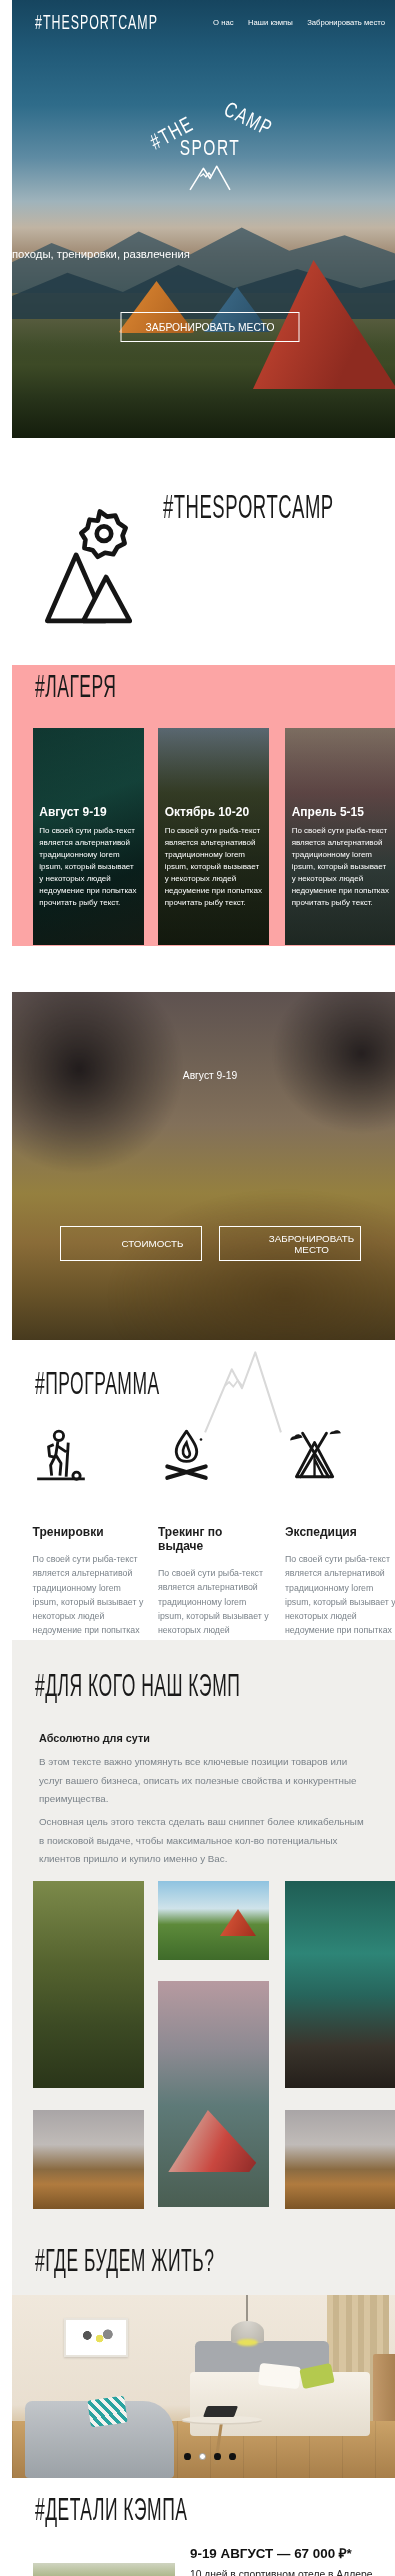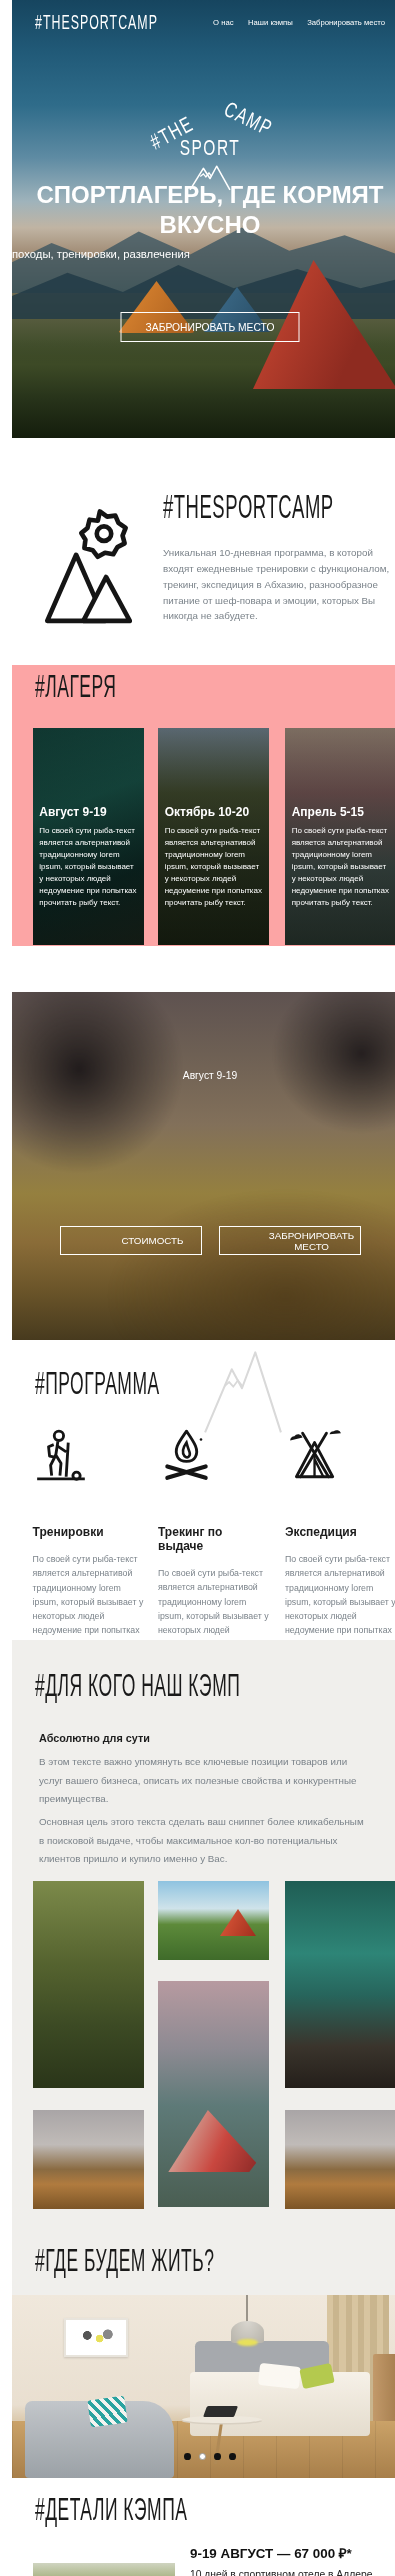--- a/index.html
+++ b/index.html
@@ -56,21 +56,21 @@
   
   .feature { top:992px; height:348px; color:#fff; text-align:center;
     background:linear-gradient(180deg,#5e5250 0%,#6e6054 18%,#82705a 38%,#95803f 58%,#8a6c38 72%,#6a5429 86%,#473a1e 100%); }
   .tree-blob { position:absolute; border-radius:50%; filter:blur(1px); }
   .tb1 { left:-41px; top:-31px; width:216px; height:216px; background:radial-gradient(ellipse at center, rgba(24,20,22,.9) 0%, rgba(24,20,22,0) 68%); }
   .tb2 { right:-46px; top:-20.6px; width:185px; height:165px; background:radial-gradient(ellipse at center, rgba(24,20,22,.85) 0%, rgba(24,20,22,0) 68%); }
   .tb3 { left:93px; top:196px; width:361px; height:216px; background:radial-gradient(ellipse at center, rgba(70,50,20,.55) 0%, rgba(70,50,20,0) 70%); }
   .feature-label { position:absolute; top:78px; width:396px; font-size:10.3px; }
   .feature-title { position:absolute; top:117px; left:50%; transform:translateX(-50%); width:330px; font-size:13.4px; font-weight:bold; line-height:1.55; text-transform:uppercase; }
   .feature-btns { position:absolute; top:234px; width:396px; display:flex; justify-content:center; gap:17px; }
-  .feature-btns .btn { width:142px; height:29px; font-size:9.8px;padding-left:44px; }
+  .feature-btns .btn { width:142px; height:35px; font-size:9.8px;padding-left:44px; }
 
   
   .program { top:1340px; height:300px; background:#fff; }
   .prog-mtn { position:absolute; left:190px; top:1px; }
   .prog-h { position:absolute; left:23px; top:26px; font-size:17.5px; }
   .pcol { position:absolute; top:89px; width:111px; }
   .pcol1 { left:20.6px; } .pcol2 { left:146px; } .pcol3 { left:273px; }
   .picon { height:52px; }
   .ptitle { margin-top:44px; font-size:12px; font-weight:bold; color:#1d1d1d; }
   .ptext { margin-top:13.4px; font-size:8.8px; color:#7b838a; line-height:1.6; }
@@ -153,37 +153,32 @@
     <div class="arc-logo hero-arc">
       <span class="arc-the">#THE</span>
       <span class="arc-camp">CAMP</span>
       <div class="arc-sport">SPORT</div>
       <svg class="arc-mtn" width="44" height="29" viewBox="0 0 86 56">
         <path d="M4 52 L30 10 L43 30 L56 6 L82 52" fill="none" stroke="#fff" stroke-width="3" stroke-linejoin="round"></path>
         <path d="M24 26 l6 -5 5 6 6 -8 5 7" fill="none" stroke="#fff" stroke-width="2.5"></path>
       </svg>
     </div>
 
-    <h1 class="hero-title">
-      <span style="display:block">СПОРТЛАГЕРЬ, ГДЕ КОРМЯТ</span>
-      <span style="display:block">ВКУСНО</span>
-    </h1>
     <div class="hero-sub">походы, тренировки, развлечения</div>
     <a href="#" class="btn hero-btn">ЗАБРОНИРОВАТЬ МЕСТО</a>
   </section>
 
   <section class="about">
     <svg class="about-icon" width="88" height="129" viewBox="0 0 170 250">
       <polygon points="108,28 122,38 138,36 144,50 158,60 152,75 156,90 142,97 134,111 118,108 104,116 94,103 78,99 80,83 72,70 84,60 88,44 104,46" fill="none" stroke="#151515" stroke-width="9" stroke-linejoin="round"></polygon>
       <circle cx="116" cy="71" r="14" fill="none" stroke="#151515" stroke-width="9"></circle>
       <polygon points="62,112 118,240 6,240" fill="#ffffff" stroke="#151515" stroke-width="9" stroke-linejoin="round"></polygon>
       <polygon points="120,155 166,240 76,240" fill="#ffffff" stroke="#151515" stroke-width="9" stroke-linejoin="round"></polygon>
     </svg>
     <h2 class="hand about-h">#THESPORTCAMP</h2>
-    <p class="about-p">Уникальная 10-дневная программа, в которой входят ежедневные тренировки с функционалом, трекинг, экспедиция в Абхазию, разнообразное питание от шеф-повара и эмоции, которых Вы никогда не забудете.</p>
   </section>
 
   <section class="camps">
     <h2 class="hand camps-h">#ЛАГЕРЯ</h2>
     <div class="card card1">
       <div class="card-title">Август 9-19</div>
       <div class="card-text">По своей сути рыба-текст является альтернативой традиционному lorem ipsum, который вызывает у некоторых людей недоумение при попытках прочитать рыбу текст.</div>
     </div>
     <div class="card card2">
       <div class="card-title">Октябрь 10-20</div>

